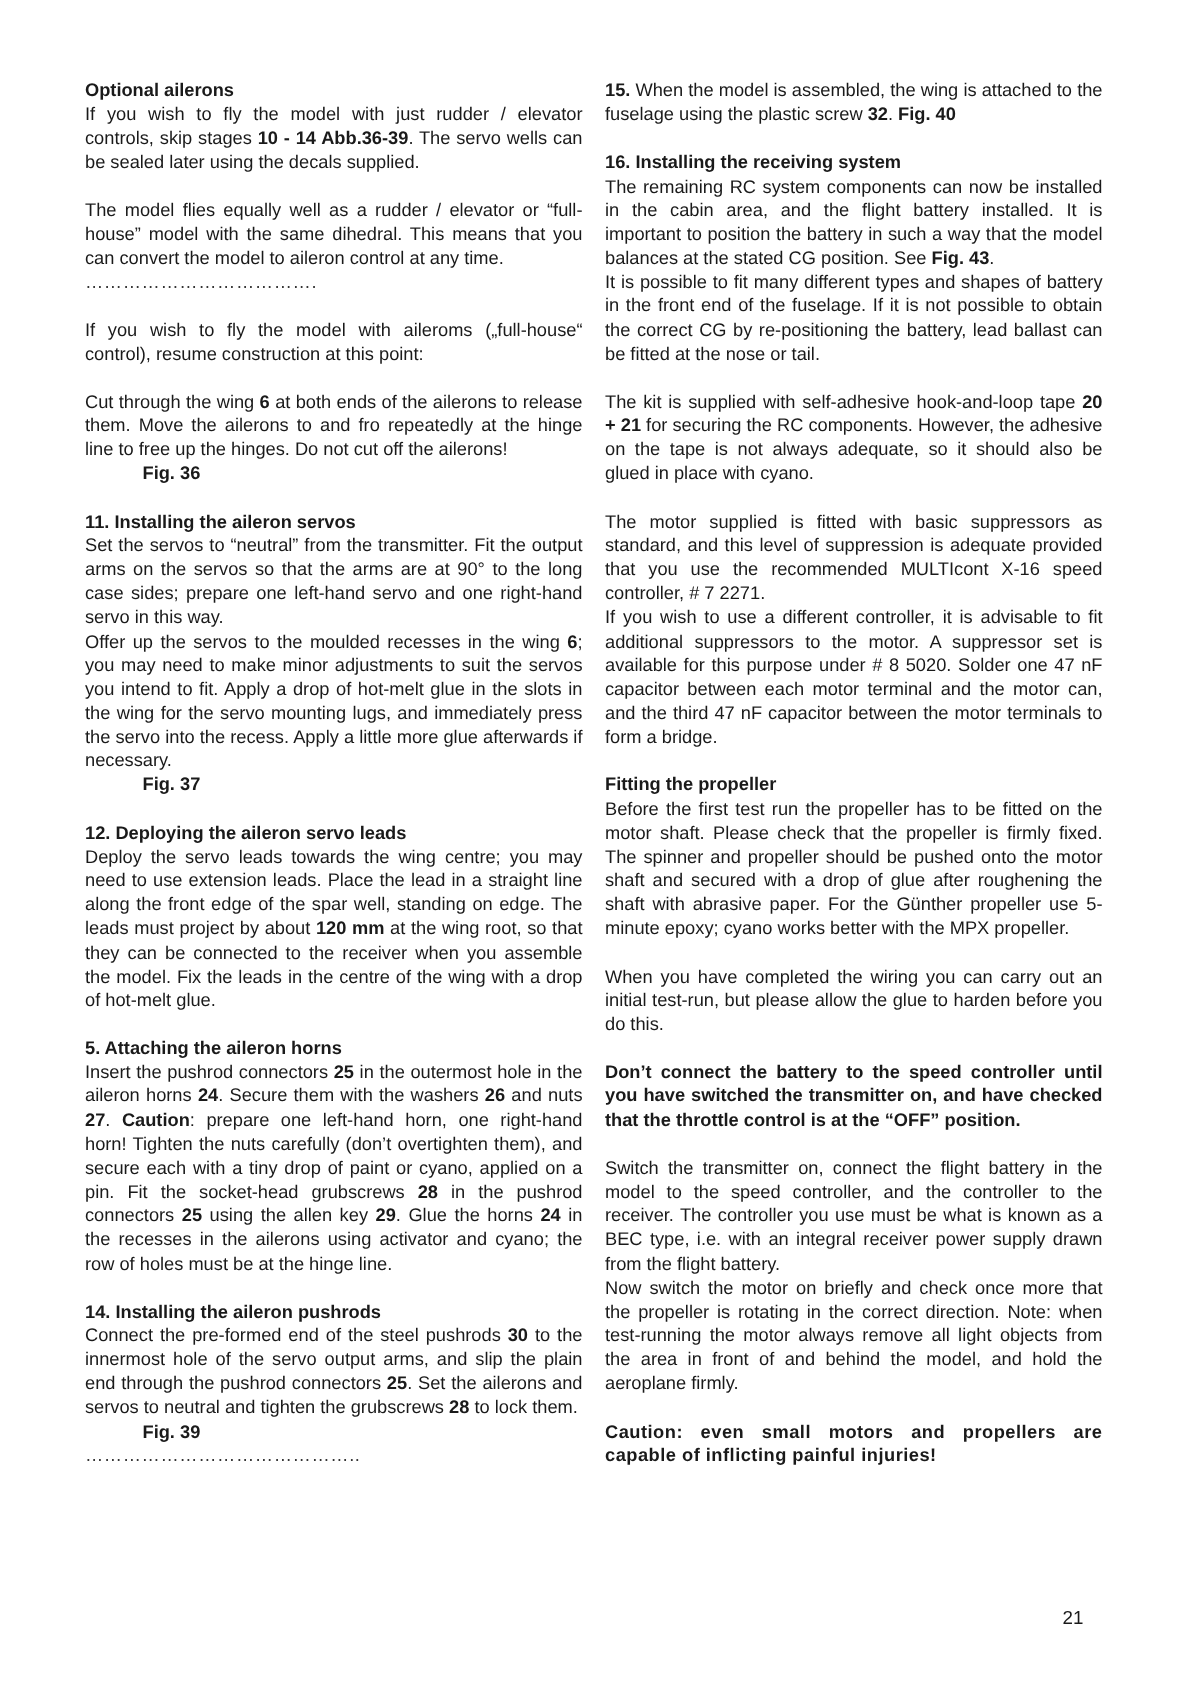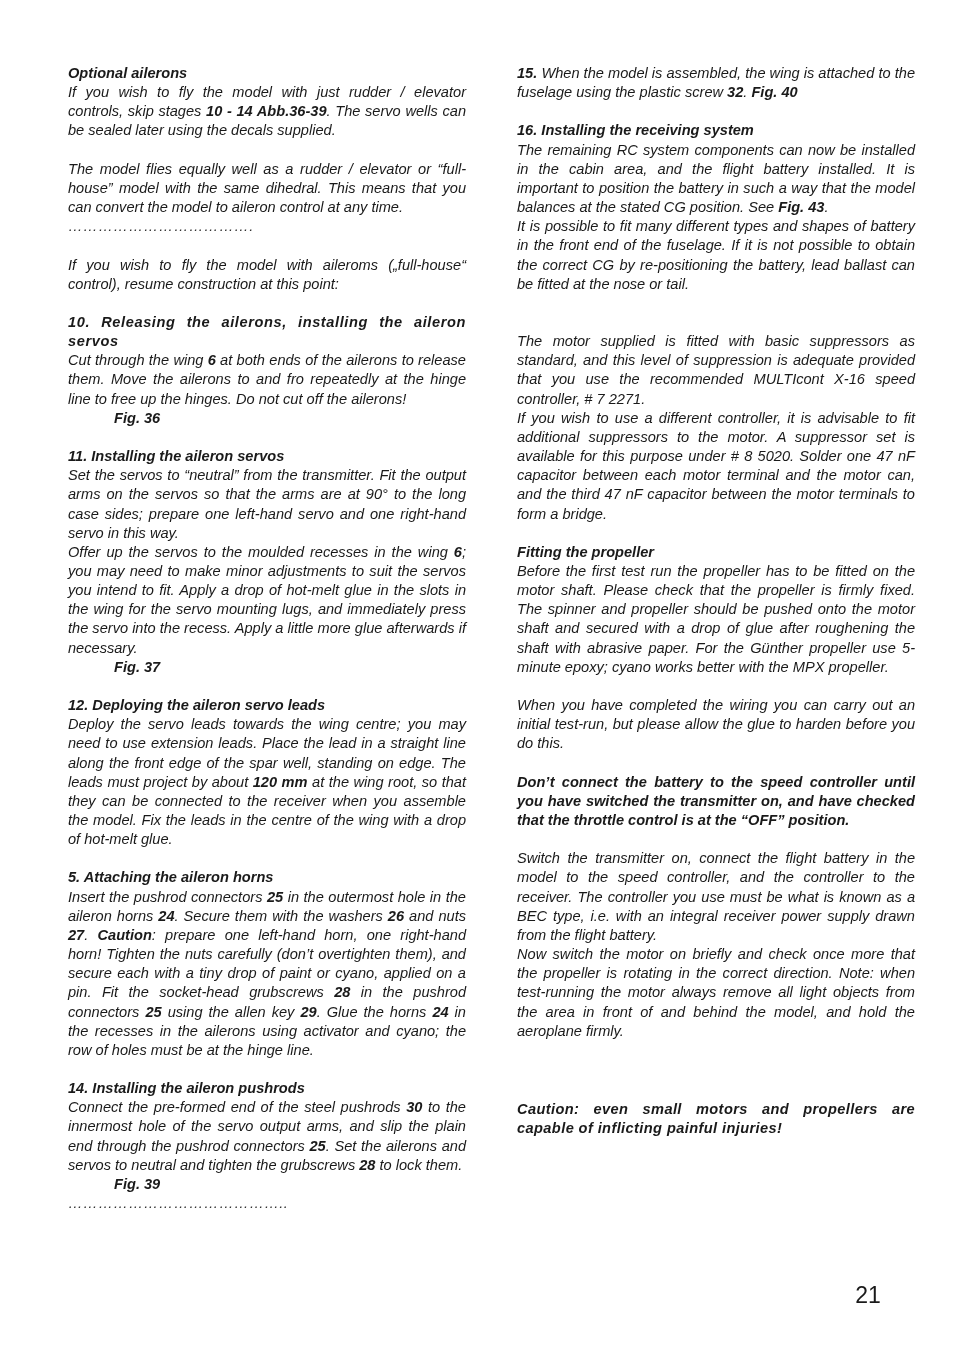--- a/index.html
+++ b/index.html
@@ -4,54 +4,53 @@
   <style>
     html, body { margin: 0; padding: 0; background: #ffffff; }
     body { width: 954px; height: 1351px; position: relative; overflow: hidden; }
     .page {
       position: absolute; left: 0; top: 0; width: 954px; height: 1351px;
       font-family: "Liberation Sans", sans-serif; color: #1a1a1a;
       font-size: 14.6px; line-height: 19.15px;
     }
     .col { position: absolute; top: 64px; width: 398px; }
     .col.left { left: 68px; }
-    .col.right { left: 517px; }
-    p { margin: 0; text-align: justify; font-style: italic; }
+    .col.right { left: 484px; }
+    p { margin: 0; text-align: justify; }
     .gap { height: 19.15px; }
     .h { font-weight: bold; text-align: left; }
     .h.wide { letter-spacing: 0.6px; text-align: justify; }
     .fig { font-weight: bold; margin-left: 46px; }
     .dots { letter-spacing: 0.5px; color: #333; }
     .warn { font-weight: bold; text-align: justify; }
-    .warn.wide { letter-spacing: 0.4px; margin-top: 40px; }
+    .warn.wide { letter-spacing: 0.4px; }
     b { font-weight: bold; }
     .pagenum {
-      position: absolute; left: 850px; top: 1283px; width: 36px; text-align: center;
-      font-size: 23px; line-height: 24px;
+      position: absolute; left: 850px; top: 1283px; width: 36px; text-align: left;
+      font-size: 15px; line-height: 24px;
     }
   </style>
 </head>
 <body>
 
 <div class="page">
 
   <div class="col left">
     <section>
       <p class="h">Optional ailerons</p>
       <p><span>If you wish to fly the model with just rudder / elevator controls, skip stages </span><b>10 - 14 Abb.36-39</b><span>. The servo wells can be sealed later using the decals supplied.</span></p>
       <div class="gap"></div>
       <p>The model flies equally well as a rudder / elevator or “full-house” model with the same dihedral. This means that you can convert the model to aileron control at any time.</p>
       <p class="dots">……………………………….</p>
       <div class="gap"></div>
       <p>If you wish to fly the model with aileroms („full-house“ control), resume construction at this point:</p>
     </section>
     <div class="gap"></div>
 
     <section>
-      <p class="h wide">10. Releasing the ailerons, installing the aileron servos</p>
       <p><span>Cut through the wing </span><b>6</b><span> at both ends of the ailerons to release them. Move the ailerons to and fro repeatedly at the hinge line to free up the hinges. Do not cut off the ailerons!</span></p>
       <p class="fig">Fig. 36</p>
     </section>
     <div class="gap"></div>
 
     <section>
       <p class="h">11. Installing the aileron servos</p>
       <p>Set the servos to “neutral” from the transmitter. Fit the output arms on the servos so that the arms are at 90° to the long case sides; prepare one left-hand servo and one right-hand servo in this way.</p>
       <p><span>Offer up the servos to the moulded recesses in the wing </span><b>6</b><span>; you may need to make minor adjustments to suit the servos you intend to fit. Apply a drop of hot-melt glue in the slots in the wing for the servo mounting lugs, and immediately press the servo into the recess. Apply a little more glue afterwards if necessary.</span></p>
       <p class="fig">Fig. 37</p>
@@ -82,20 +81,21 @@
     <section>
       <p><b>15.</b><span> When the model is assembled, the wing is attached to the fuselage using the plastic screw </span><b>32</b><span>. </span><b>Fig. 40</b></p>
     </section>
     <div class="gap"></div>
 
     <section>
       <p class="h">16. Installing the receiving system</p>
       <p><span>The remaining RC system components can now be installed in the cabin area, and the flight battery installed. It is important to position the battery in such a way that the model balances at the stated CG position. See </span><b>Fig. 43</b><span>.</span></p>
       <p>It is possible to fit many different types and shapes of battery in the front end of the fuselage. If it is not possible to obtain the correct CG by re-positioning the battery, lead ballast can be fitted at the nose or tail.</p>
       <div class="gap"></div>
+      <p><span>The kit is supplied with self-adhesive hook-and-loop tape </span><b>20 + 21</b><span> for securing the RC components. However, the adhesive on the tape is not always adequate, so it should also be glued in place with cyano.</span></p>
       <div class="gap"></div>
       <p>The motor supplied is fitted with basic suppressors as standard, and this level of suppression is adequate provided that you use the recommended MULTIcont X-16 speed controller, # 7 2271.</p>
       <p>If you wish to use a different controller, it is advisable to fit additional suppressors to the motor. A suppressor set is available for this purpose under # 8 5020. Solder one 47 nF capacitor between each motor terminal and the motor can, and the third 47 nF capacitor between the motor terminals to form a bridge.</p>
     </section>
     <div class="gap"></div>
 
     <section>
       <p class="h">Fitting the propeller</p>
       <p>Before the first test run the propeller has to be fitted on the motor shaft. Please check that the propeller is firmly fixed. The spinner and propeller should be pushed onto the motor shaft and secured with a drop of glue after roughening the shaft with abrasive paper. For the Günther propeller use 5-minute epoxy; cyano works better with the MPX propeller.</p>
       <div class="gap"></div>

